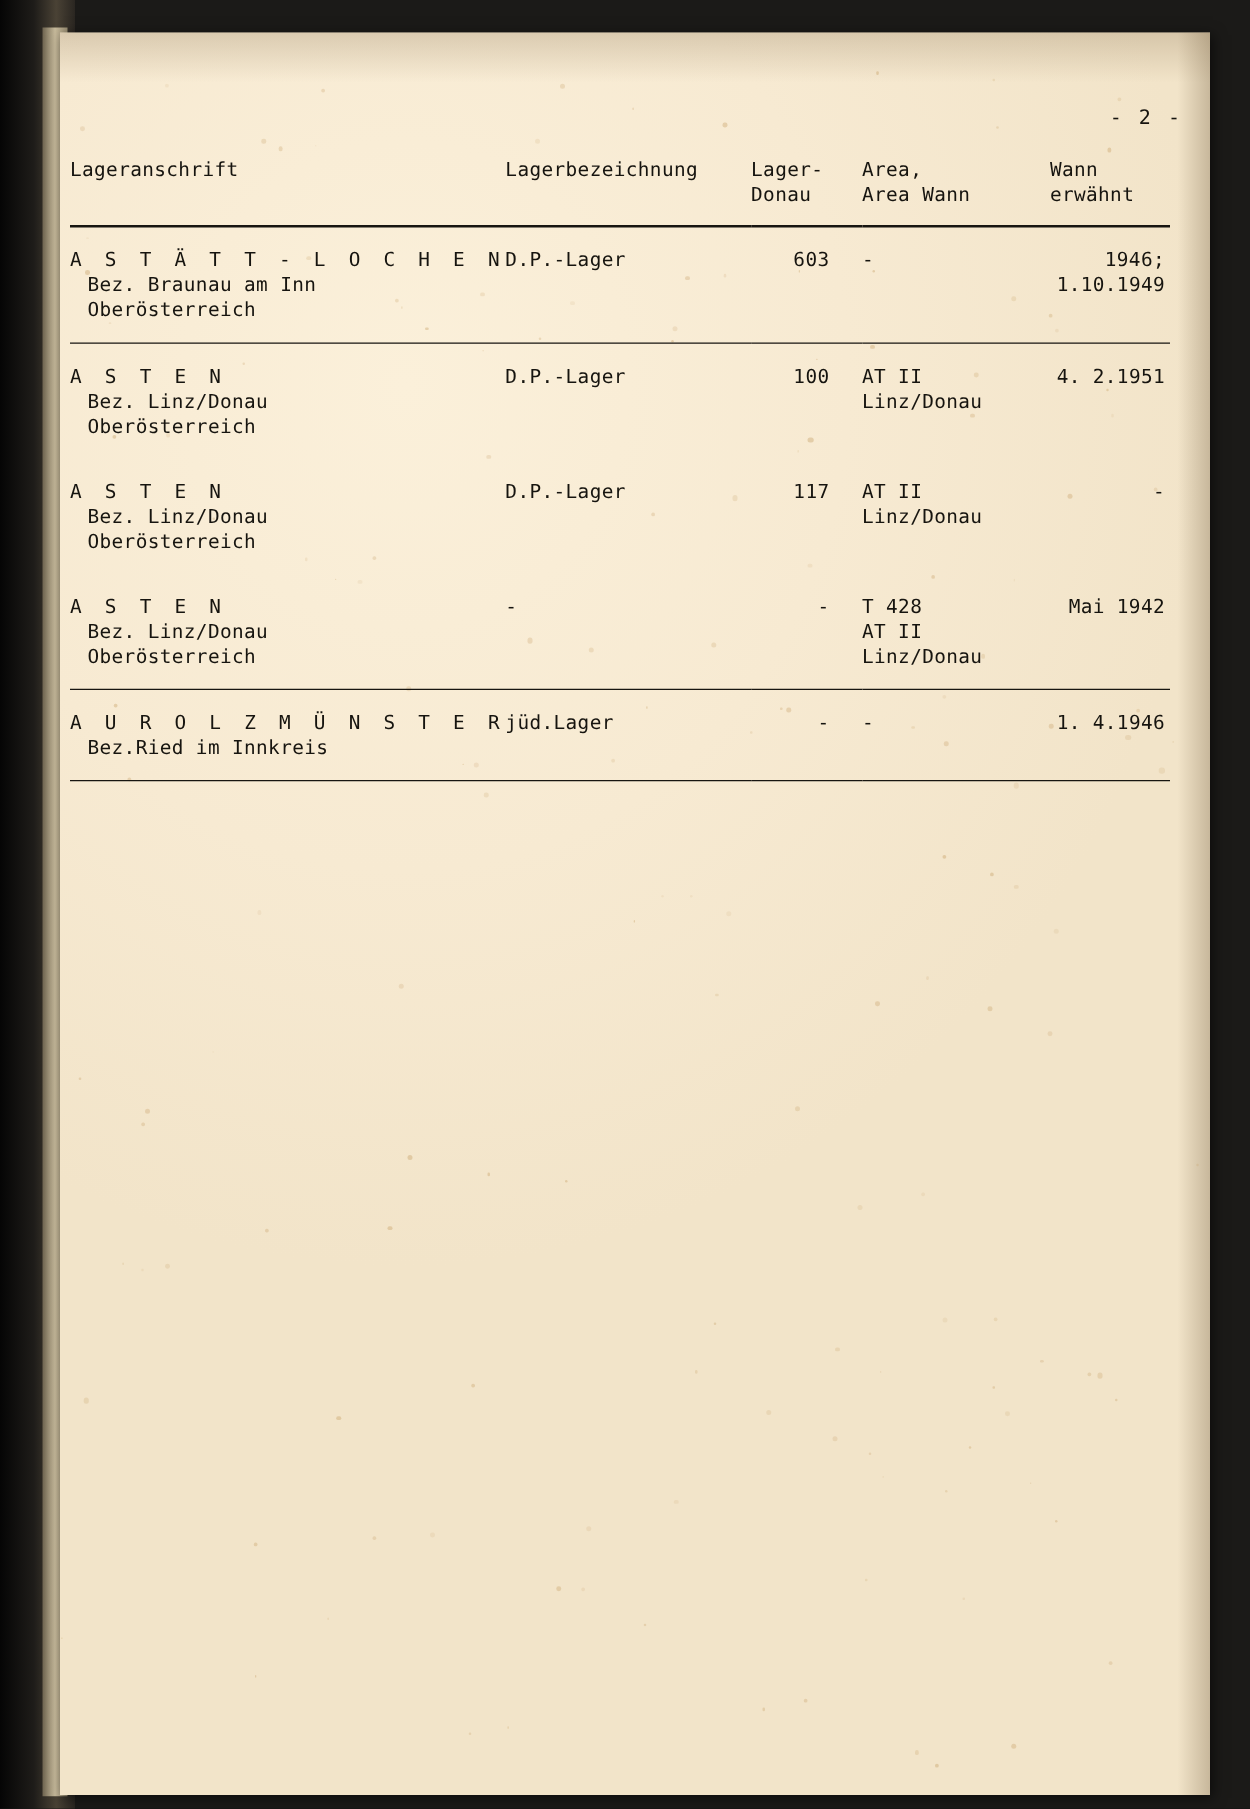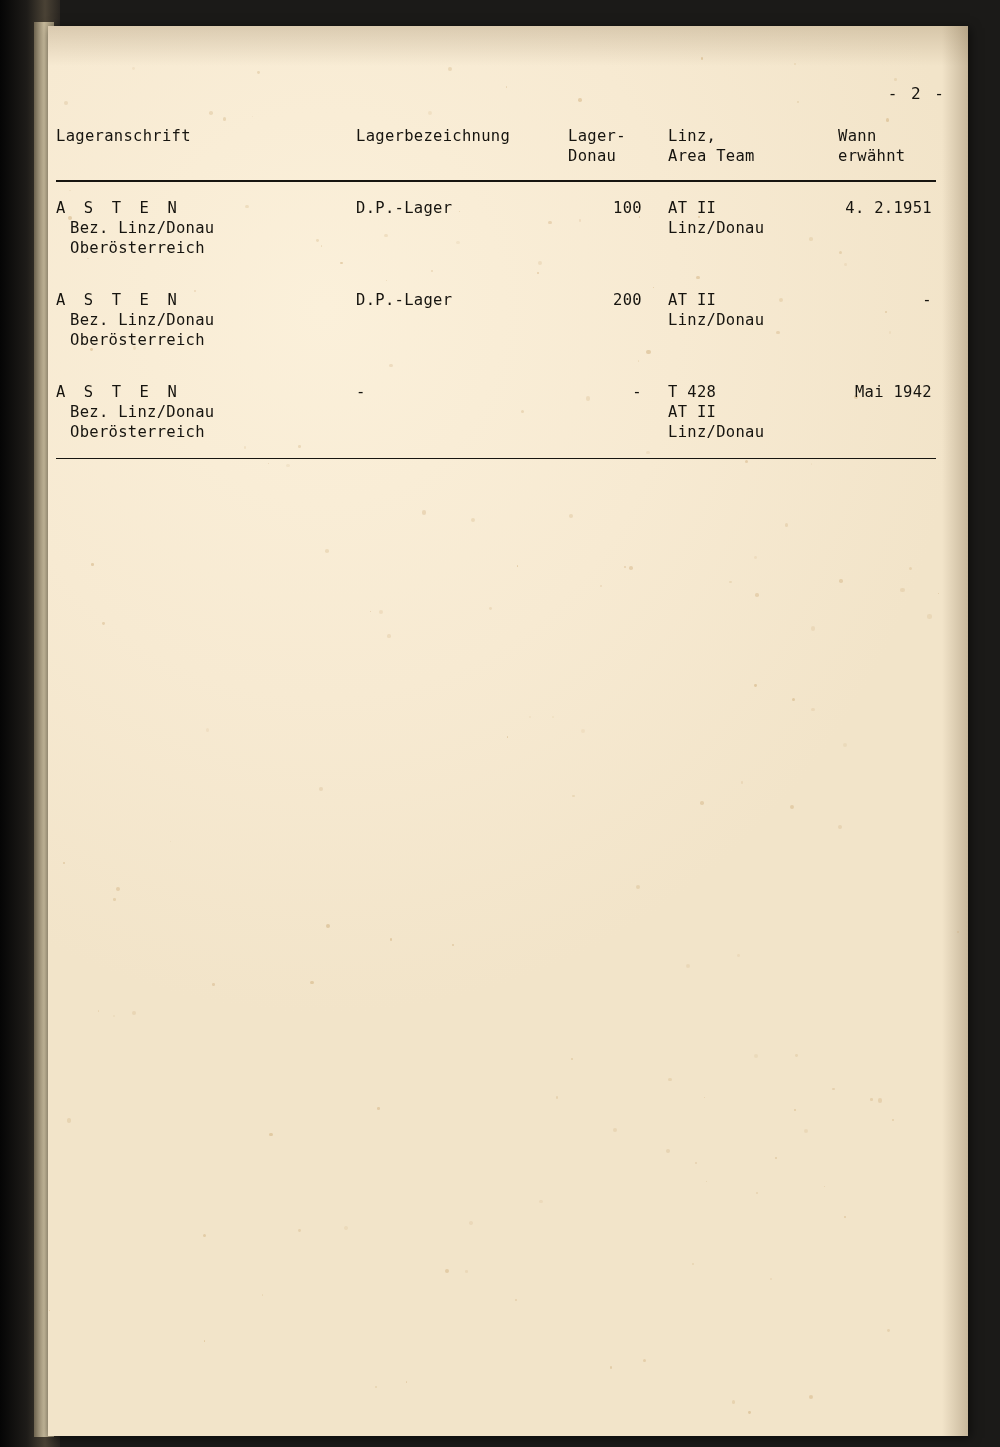--- a/index.html
+++ b/index.html
@@ -336,61 +336,79 @@
       </colgroup>
       <thead>
         <tr>
           <th>Lageranschrift</th>
           <th>Lagerbezeichnung</th>
           <th class="col-num">
             <span>Lager-</span>
             <span class="hdr-line2">Donau</span>
           </th>
           <th>
-            <span>Linz,</span>
-            <span class="hdr-line2">Area Team</span>
+            <span>Area,</span>
+            <span class="hdr-line2">Area Wann</span>
           </th>
           <th class="col-when">
             <span>Wann</span>
             <span class="hdr-line2">erwähnt</span>
           </th>
         </tr>
         <tr class="head-rule">
           <th colspan="5"></th>
         </tr>
       </thead>
       <tbody id="rows-body">
+          <tr class="group-end">
+            <td><span class="addr-name">A S T Ä T T - L O C H E N</span><span class="addr-sub">Bez. Braunau am Inn</span><span class="addr-sub">Oberösterreich</span></td>
+            <td>D.P.-Lager</td>
+            <td class="col-num">603</td>
+            <td class="col-team">
+              <span class="sub-line">-</span>
+            </td>
+            <td class="col-when"><span class="sub-line">1946;</span><span class="sub-line">1.10.1949</span></td>
+          </tr>
           <tr>
             <td><span class="addr-name">A S T E N</span><span class="addr-sub">Bez. Linz/Donau</span><span class="addr-sub">Oberösterreich</span></td>
             <td>D.P.-Lager</td>
             <td class="col-num">100</td>
             <td class="col-team">
               <span class="sub-line">AT II</span>
               <span class="sub-line">Linz/Donau</span>
             </td>
             <td class="col-when"><span class="sub-line">4. 2.1951</span></td>
           </tr>
           <tr>
             <td><span class="addr-name">A S T E N</span><span class="addr-sub">Bez. Linz/Donau</span><span class="addr-sub">Oberösterreich</span></td>
             <td>D.P.-Lager</td>
-            <td class="col-num">200</td>
+            <td class="col-num">117</td>
             <td class="col-team">
               <span class="sub-line">AT II</span>
               <span class="sub-line">Linz/Donau</span>
             </td>
             <td class="col-when"><span class="sub-line">-</span></td>
           </tr>
           <tr class="group-end">
             <td><span class="addr-name">A S T E N</span><span class="addr-sub">Bez. Linz/Donau</span><span class="addr-sub">Oberösterreich</span></td>
             <td>-</td>
             <td class="col-num">-</td>
             <td class="col-team">
               <span class="sub-line">T 428</span>
               <span class="sub-line">AT II</span>
               <span class="sub-line">Linz/Donau</span>
             </td>
             <td class="col-when"><span class="sub-line">Mai 1942</span></td>
           </tr>
+          <tr class="group-end">
+            <td><span class="addr-name">A U R O L Z M Ü N S T E R</span><span class="addr-sub">Bez.Ried im Innkreis</span></td>
+            <td>jüd.Lager</td>
+            <td class="col-num">-</td>
+            <td class="col-team">
+              <span class="sub-line">-</span>
+            </td>
+            <td class="col-when"><span class="sub-line">1. 4.1946</span></td>
+          </tr>
         </tbody>
     </table>
 
   </div>
 </div>
 
 </body></html>

